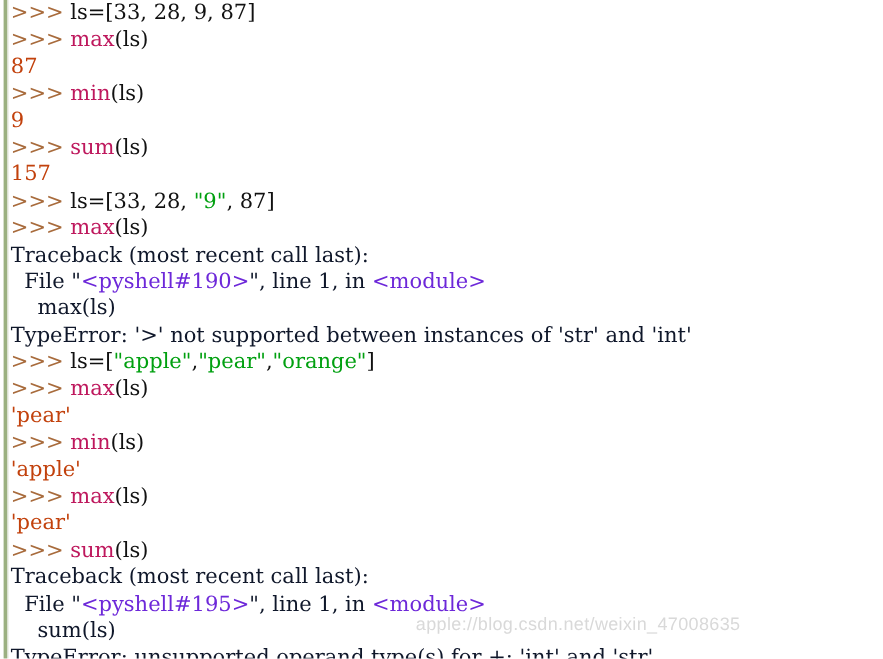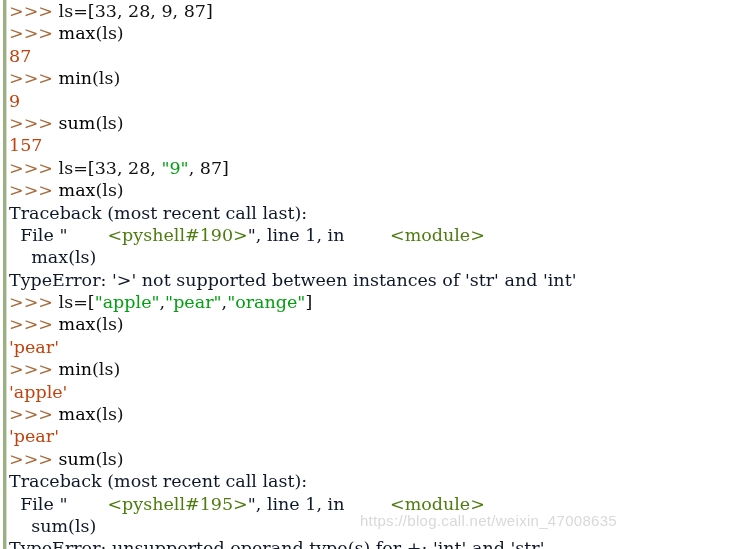--- a/index.html
+++ b/index.html
@@ -45,25 +45,25 @@
     white-space: pre;
     letter-spacing: 0px;
   }
   .line {
     white-space: pre;
     height: 22.4px;
   }
   
   .tok-prompt   { color: #a86b3c; }           
   .tok-plain    { color: #111111; }           
-  .tok-builtin  { color: #000000; }           
+  .tok-builtin  { color: #be185d; }           
   .tok-string   { color: #01a010; }           
   .tok-output   { color: #c2410c; }           
   .tok-error    { color: #0f172a; }           
-  .tok-errfile  { color: #4d7c0f; margin-left: 40px; }           
+  .tok-errfile  { color: #6d28d9; }           
   
   #watermark {
     position: absolute;
     right: 4px;
     bottom: 20px;
     font-family: "Liberation Sans", sans-serif;
     font-size: 15px;
     color: #d9d9d9;
     letter-spacing: 0.3px;
     white-space: pre;
@@ -72,15 +72,15 @@
 </style>
 </head>
 <body>
 
 <div id="shell">
 
   <div id="gutter-line"></div>
 
   <div id="console"><div class="line"><span class="tok-prompt">&gt;&gt;&gt; </span><span class="tok-plain">ls=[33, 28, 9, 87]</span></div><div class="line"><span class="tok-prompt">&gt;&gt;&gt; </span><span class="tok-builtin">max</span><span class="tok-plain">(ls)</span></div><div class="line"><span class="tok-output">87</span></div><div class="line"><span class="tok-prompt">&gt;&gt;&gt; </span><span class="tok-builtin">min</span><span class="tok-plain">(ls)</span></div><div class="line"><span class="tok-output">9</span></div><div class="line"><span class="tok-prompt">&gt;&gt;&gt; </span><span class="tok-builtin">sum</span><span class="tok-plain">(ls)</span></div><div class="line"><span class="tok-output">157</span></div><div class="line"><span class="tok-prompt">&gt;&gt;&gt; </span><span class="tok-plain">ls=[33, 28, </span><span class="tok-string">"9"</span><span class="tok-plain">, 87]</span></div><div class="line"><span class="tok-prompt">&gt;&gt;&gt; </span><span class="tok-builtin">max</span><span class="tok-plain">(ls)</span></div><div class="line"><span class="tok-error">Traceback (most recent call last):</span></div><div class="line"><span class="tok-error">  File "</span><span class="tok-errfile">&lt;pyshell#190&gt;</span><span class="tok-error">", line 1, in </span><span class="tok-errfile">&lt;module&gt;</span></div><div class="line"><span class="tok-error">    max(ls)</span></div><div class="line"><span class="tok-error">TypeError: '&gt;' not supported between instances of 'str' and 'int'</span></div><div class="line"><span class="tok-prompt">&gt;&gt;&gt; </span><span class="tok-plain">ls=[</span><span class="tok-string">"apple"</span><span class="tok-plain">,</span><span class="tok-string">"pear"</span><span class="tok-plain">,</span><span class="tok-string">"orange"</span><span class="tok-plain">]</span></div><div class="line"><span class="tok-prompt">&gt;&gt;&gt; </span><span class="tok-builtin">max</span><span class="tok-plain">(ls)</span></div><div class="line"><span class="tok-output">'pear'</span></div><div class="line"><span class="tok-prompt">&gt;&gt;&gt; </span><span class="tok-builtin">min</span><span class="tok-plain">(ls)</span></div><div class="line"><span class="tok-output">'apple'</span></div><div class="line"><span class="tok-prompt">&gt;&gt;&gt; </span><span class="tok-builtin">max</span><span class="tok-plain">(ls)</span></div><div class="line"><span class="tok-output">'pear'</span></div><div class="line"><span class="tok-prompt">&gt;&gt;&gt; </span><span class="tok-builtin">sum</span><span class="tok-plain">(ls)</span></div><div class="line"><span class="tok-error">Traceback (most recent call last):</span></div><div class="line"><span class="tok-error">  File "</span><span class="tok-errfile">&lt;pyshell#195&gt;</span><span class="tok-error">", line 1, in </span><span class="tok-errfile">&lt;module&gt;</span></div><div class="line"><span class="tok-error">    sum(ls)</span></div><div class="line"><span class="tok-error">TypeError: unsupported operand type(s) for +: 'int' and 'str'</span></div></div>
 
-  <div id="watermark">https://blog.call.net/weixin_47008635</div>
+  <div id="watermark">apple://blog.csdn.net/weixin_47008635</div>
 
 </div>
 
 </body></html>

